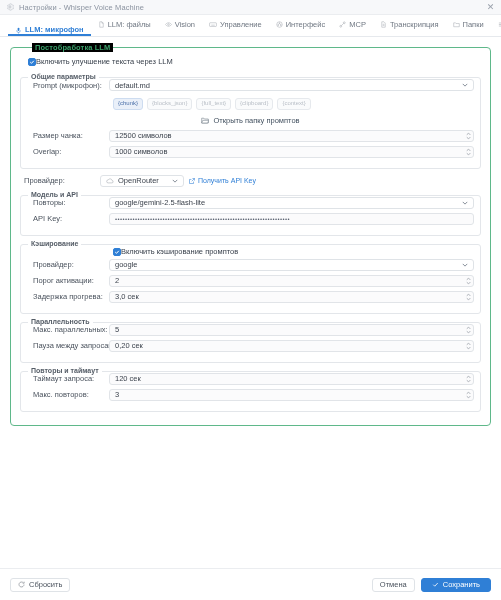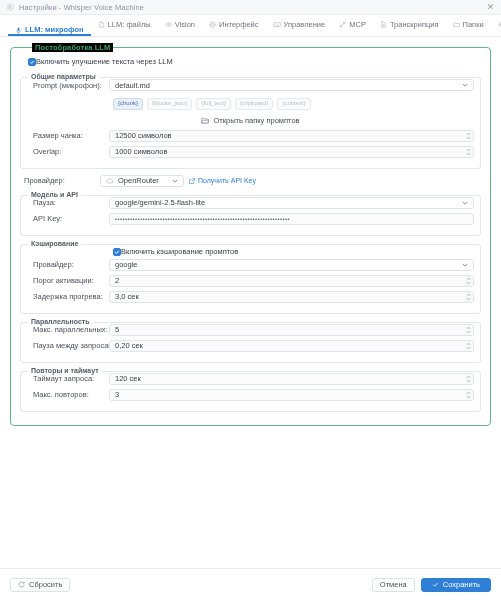--- a/index.html
+++ b/index.html
@@ -227,38 +227,38 @@
       <svg width="7" height="7" viewBox="0 0 16 16" fill="none" stroke="#6f7782" stroke-width="1.2">
           <path d="M1.2 8S3.6 4 8 4s6.8 4 6.8 4-2.4 4-6.8 4S1.2 8 1.2 8z"></path>
           <circle cx="8" cy="8" r="1.8"></circle>
         </svg>
     </span>
     <span>Vision</span>
   </div>
 
   <div class="tab">
     <span class="t-ico">
+      <svg width="8" height="7" viewBox="0 0 18 16" fill="none" stroke="#6f7782" stroke-width="1.2">
+          <rect x="1.2" y="4" width="15.6" height="8.5" rx="1.3"></rect>
+          <path d="M5 9.5h8"></path>
+        </svg>
+    </span>
+    <span>Управление</span>
+  </div>
+
+  <div class="tab">
+    <span class="t-ico">
       <svg width="7" height="7" viewBox="0 0 16 16" fill="none" stroke="#6f7782" stroke-width="1.2">
           <circle cx="8" cy="8" r="6.3"></circle>
           <circle cx="8" cy="5" r="1" fill="#6f7782"></circle>
           <circle cx="5" cy="9" r="1" fill="#6f7782"></circle>
           <circle cx="11" cy="9" r="1" fill="#6f7782"></circle>
         </svg>
     </span>
     <span>Интерфейс</span>
-  </div>
-
-  <div class="tab">
-    <span class="t-ico">
-      <svg width="8" height="7" viewBox="0 0 18 16" fill="none" stroke="#6f7782" stroke-width="1.2">
-          <rect x="1.2" y="4" width="15.6" height="8.5" rx="1.3"></rect>
-          <path d="M5 9.5h8"></path>
-        </svg>
-    </span>
-    <span>Управление</span>
   </div>
 
   <div class="tab">
     <span class="t-ico">
       <svg width="7" height="7" viewBox="0 0 16 16" fill="none" stroke="#6f7782" stroke-width="1.3">
           <circle cx="4" cy="12" r="2.1"></circle>
           <circle cx="12" cy="4" r="2.1"></circle>
           <path d="M5.6 10.4 10.4 5.6"></path>
         </svg>
     </span>
@@ -406,21 +406,21 @@
           </span>
           <span>Получить API Key</span>
         </div>
       </div>
     </div>
 
     <div class="subgroup">
       <div class="g-title">Модель и API</div>
 
       <div class="frow">
-        <div class="flabel">Пауза:</div>
+        <div class="flabel">Повторы:</div>
         <div class="fctl">
           <div class="sel">
             <span>google/gemini-2.5-flash-lite</span>
             <span class="chev">
               <svg width="6" height="4" viewBox="0 0 8 5" fill="none" stroke="#7b838e" stroke-width="1.2">
                   <path d="M1 1l3 3 3-3"></path>
                 </svg>
             </span>
           </div>
         </div>

